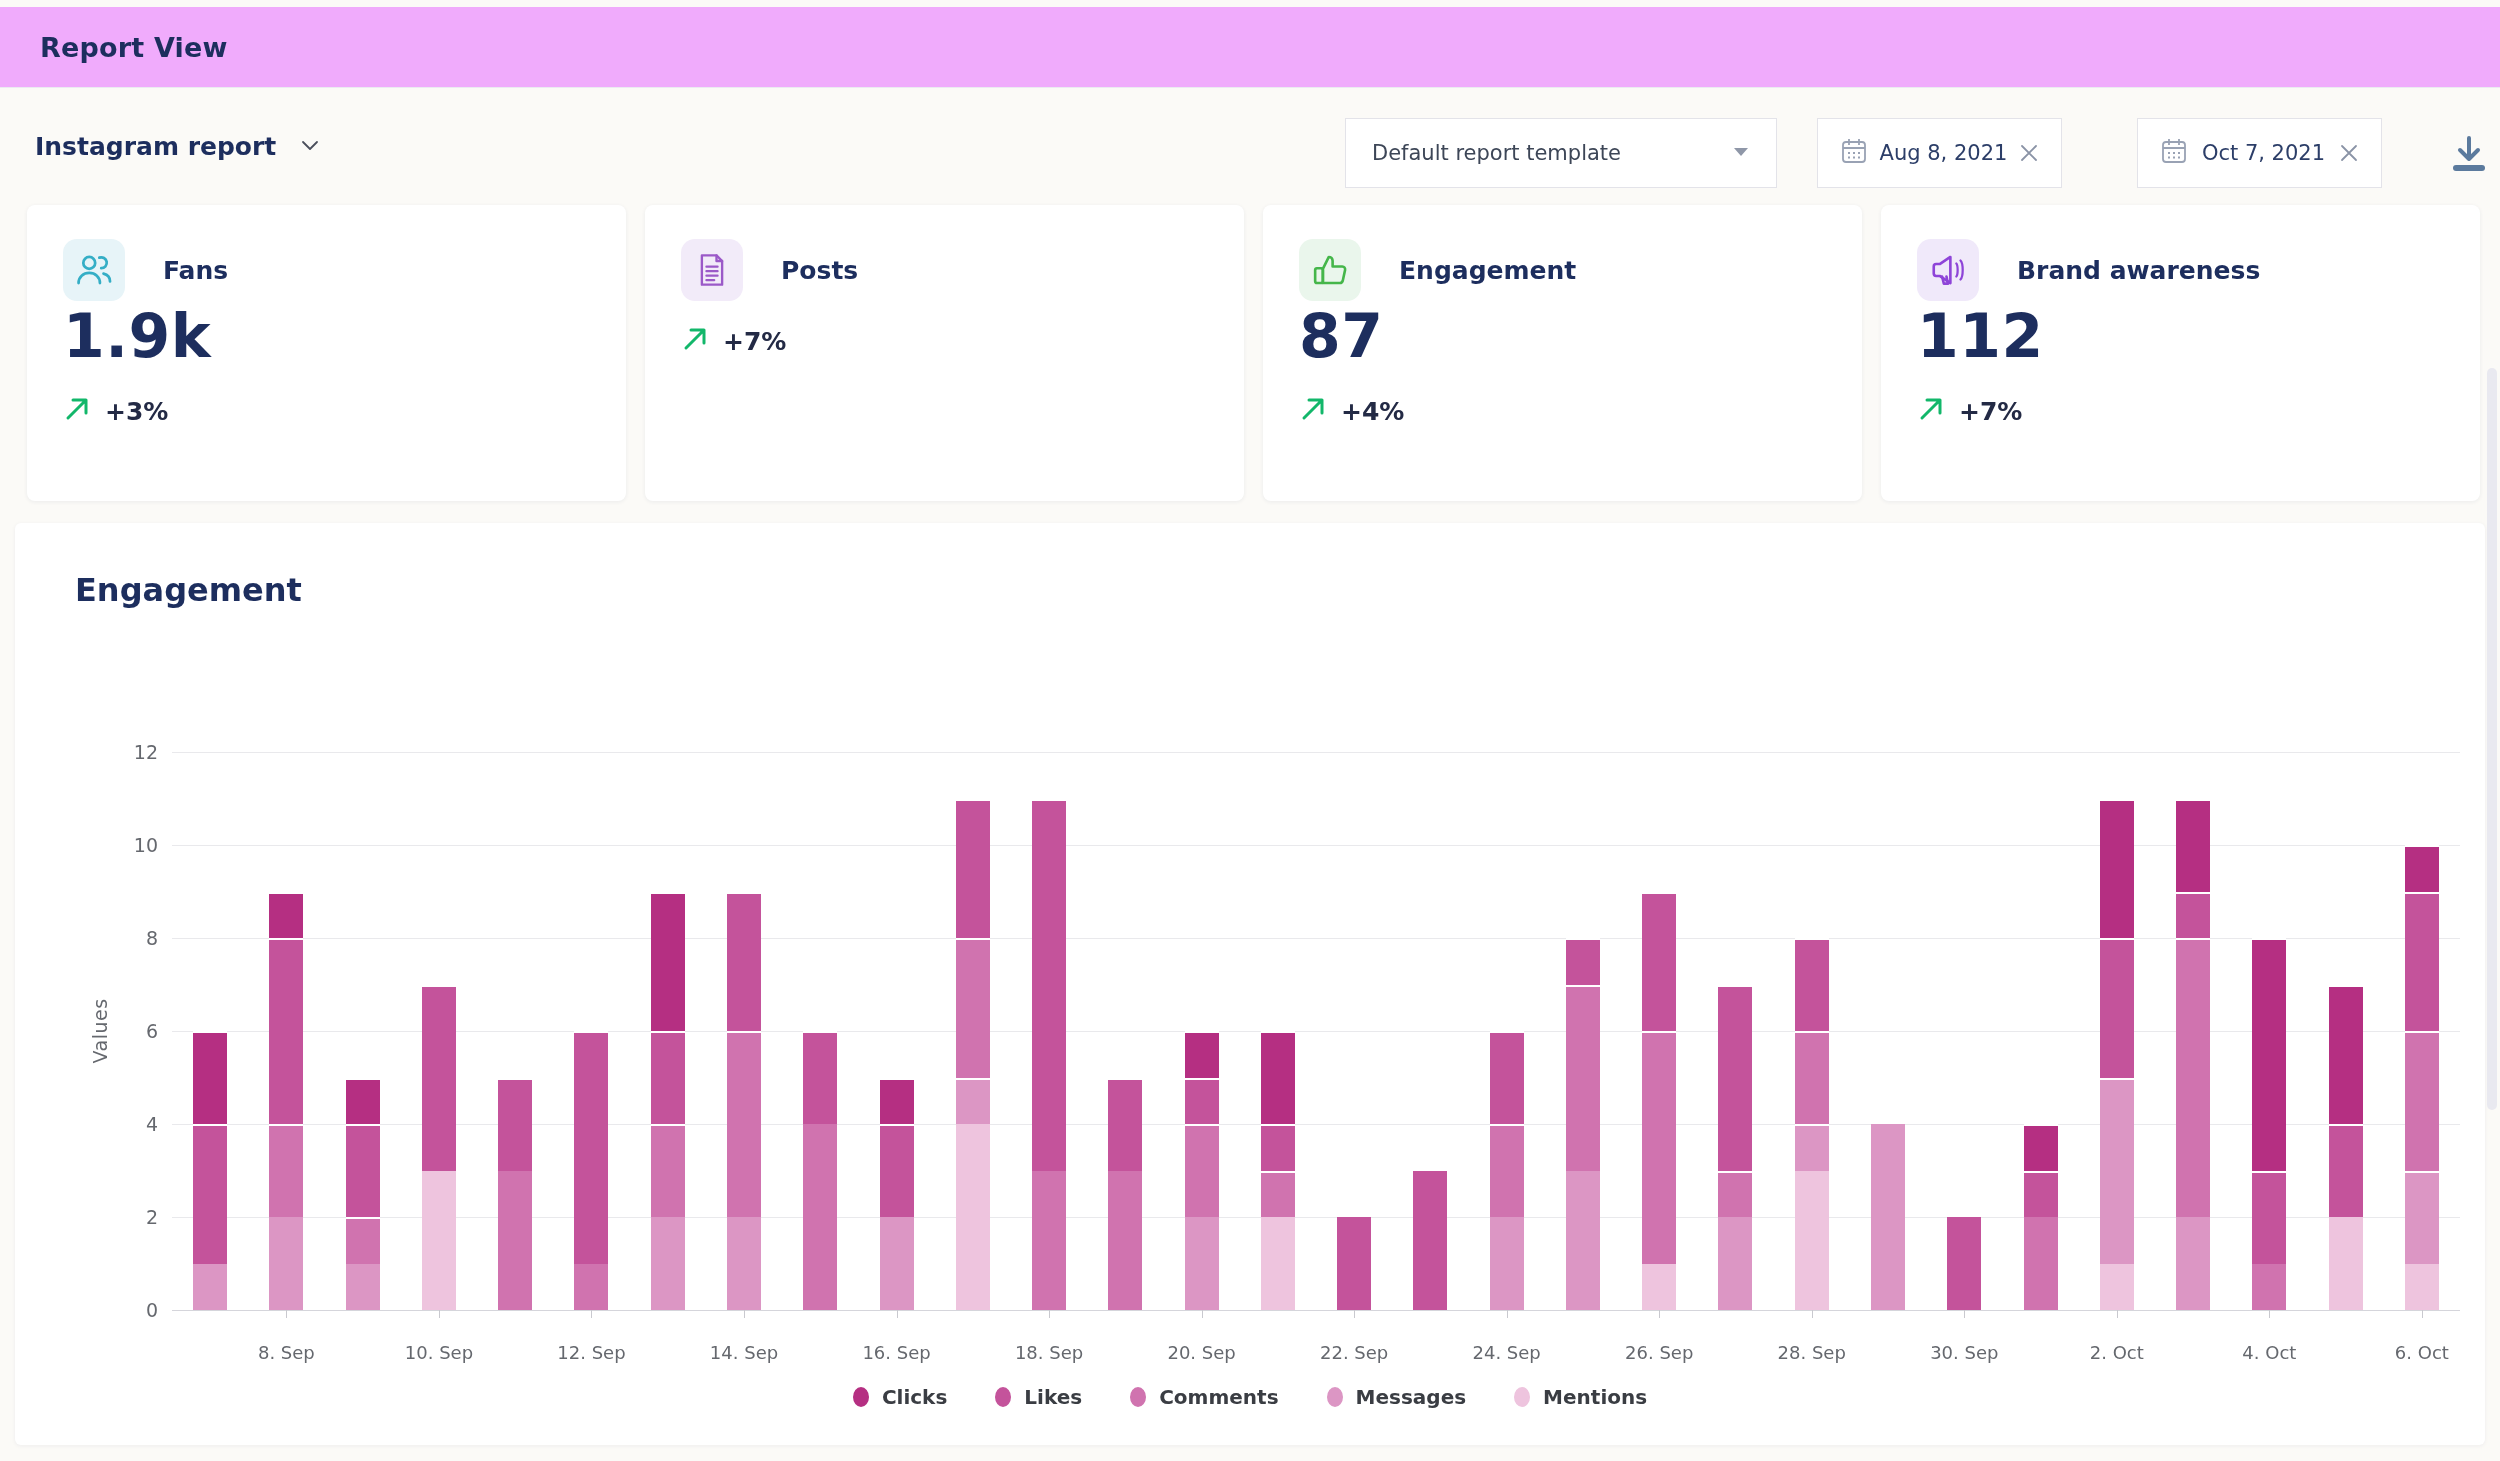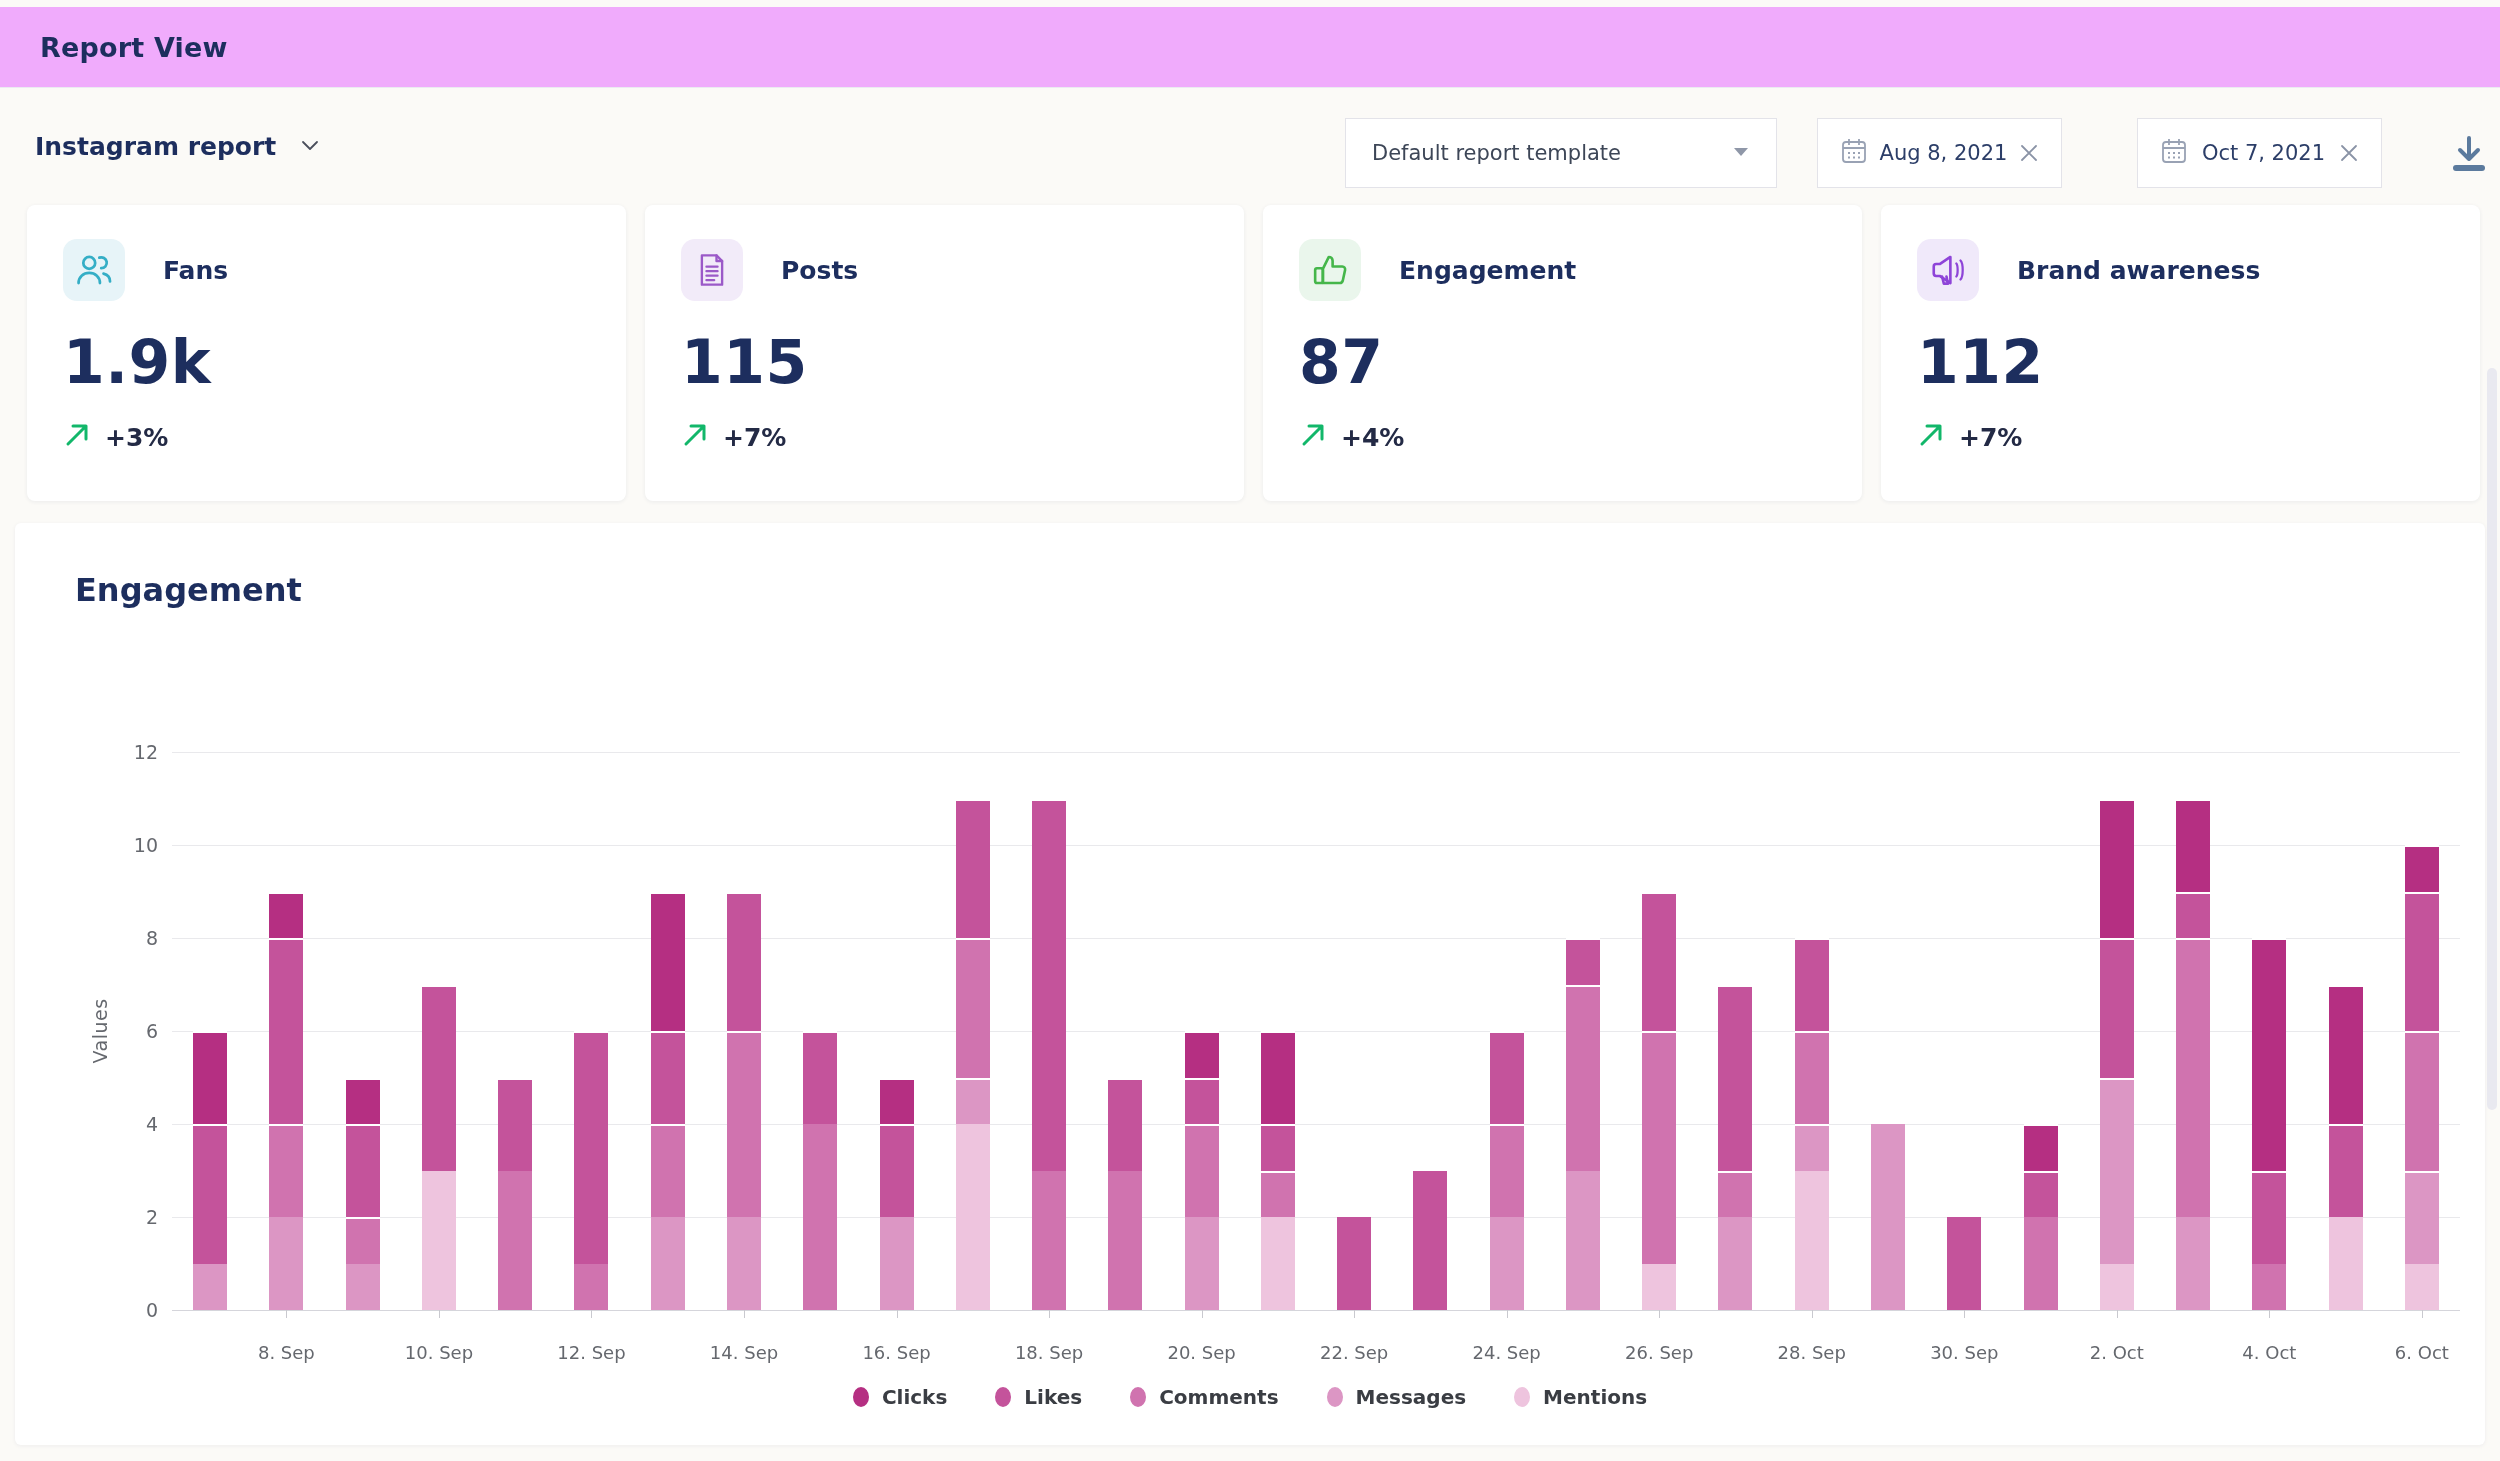--- a/index.html
+++ b/index.html
@@ -44,21 +44,21 @@
   .cards { position: absolute; left: 27px; top: 205px; width: 2453px; display: flex; gap: 19px; }
   .card {
     flex: 1; height: 296px; background: #fff; border-radius: 8px;
     box-shadow: 0 1px 4px rgba(30,40,90,.07);
     padding: 34px 36px;
     position: relative;
   }
   .card-head { display: flex; align-items: center; gap: 38px; }
   .icon-tile { width: 62px; height: 62px; border-radius: 14px; display: flex; align-items: center; justify-content: center; }
   .card-label { font-size: 25px; font-weight: 600; color: #1d2e5e; }
-  .card-value { font-size: 60px; font-weight: 700; color: #1d2e5e; margin-top: 26px; letter-spacing: .5px; }
+  .card-value { font-size: 60px; font-weight: 700; color: #1d2e5e; letter-spacing: .5px; }
   .card-delta { display: flex; align-items: center; gap: 14px; margin-top: 24px; }
   .card-delta .delta-text { font-size: 25px; font-weight: 700; color: #232a45; }
 
   
   .chart-card {
     position: absolute; left: 15px; top: 523px; width: 2470px; height: 922px;
     background: #fff; border-radius: 6px; box-shadow: 0 1px 4px rgba(30,40,90,.06);
   }
   .section-title { position: absolute; left: 60px; top: 48px; font-size: 32px; font-weight: 700; color: #1d2e5e; }
   .section-subtitle { position: absolute; left: 60px; top: 114px; font-size: 21.5px; color: #7080a0; }
@@ -182,21 +182,20 @@
     <div class="card-head">
       <div class="icon-tile" style="background:#f2ebf9">
         <svg width="36" height="36" viewBox="0 0 32 32" fill="none" stroke="#9b59c8" stroke-width="2.1" stroke-linecap="round" stroke-linejoin="round">
           <path d="M7 3h13l5 5v21H7z"></path>
             <path d="M20 3v5h5"></path>
           <path d="M11 13h10M11 17h10M11 21h10M11 25h7" stroke-width="1.9"></path>
         </svg>
       </div>
       <div class="card-label">Posts</div>
     </div>
-    <div class="card-value">115</div>
     <div class="card-delta">
       <span>
         <svg width="28" height="28" viewBox="0 0 28 28" fill="none" stroke="#12b76a" stroke-width="3" stroke-linecap="round" stroke-linejoin="round">
             <path d="M5 23L23 5M10 5h13v13"></path>
           </svg>
       </span>
       <span class="delta-text">+7%</span>
     </div>
   </div>
 

